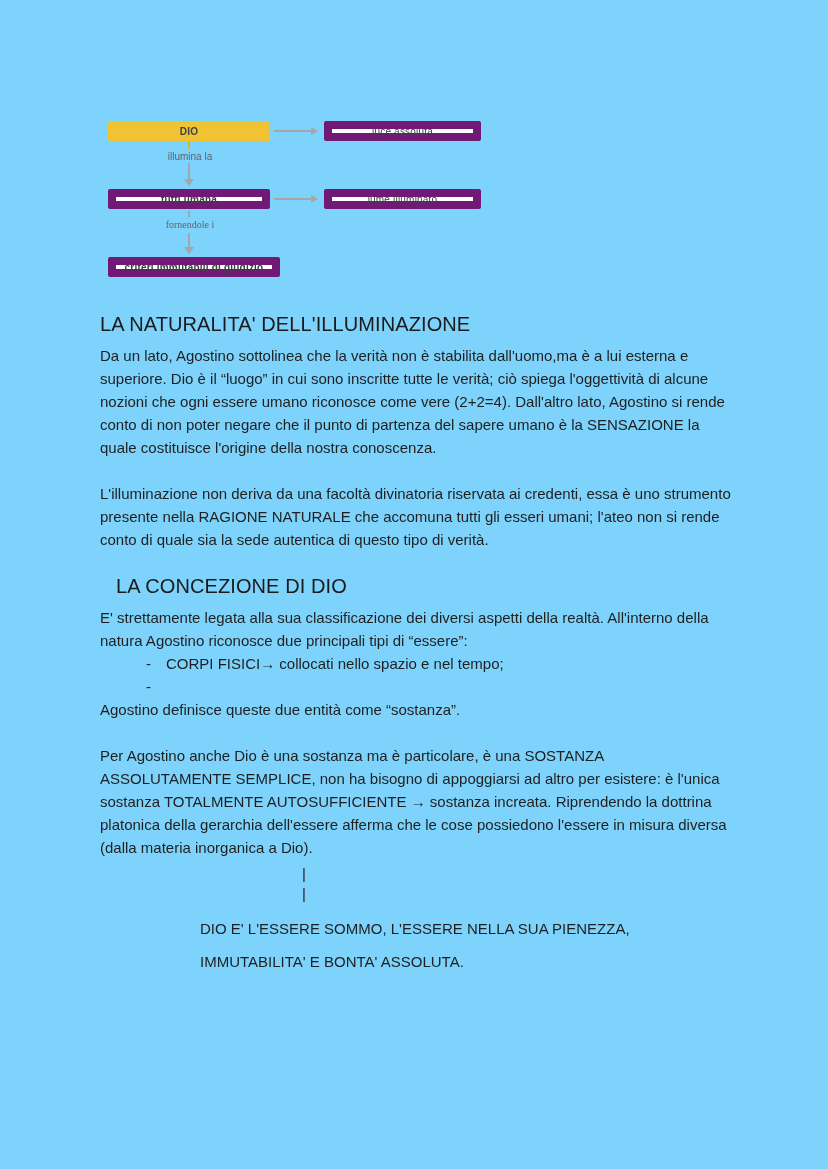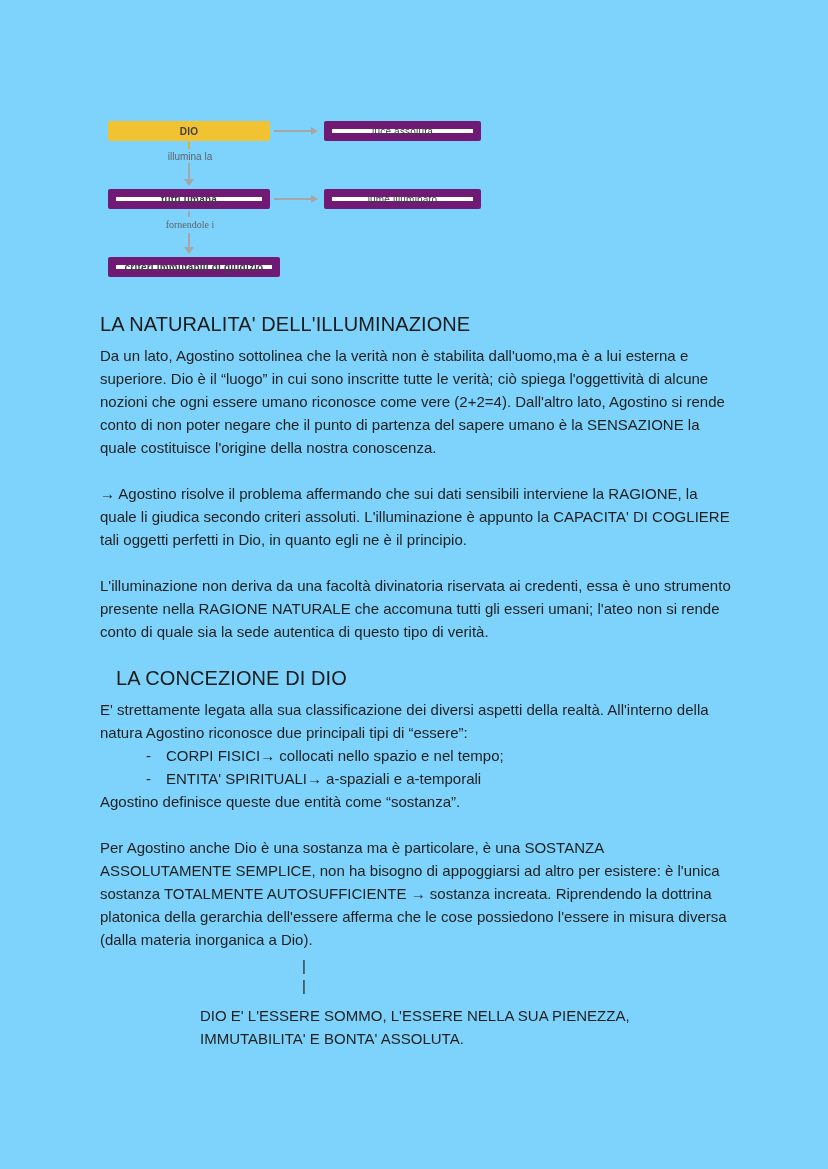--- a/index.html
+++ b/index.html
@@ -103,21 +103,21 @@
   .list-item { display: flex; padding-left: 46px; }
   .list-item .dash { width: 20px; flex: 0 0 20px; }
 
   p.tight-bottom { margin-bottom: 5px; }
 
   .bars { margin-left: 202px; line-height: 20px; font-size: 15px; color: #1f1f1f; }
 
   p.conclusion {
     margin: 8px 0 6px 100px;
     max-width: 470px;
-    line-height: 23px;
+    line-height: 33px;
   }
 </style>
 </head>
 <body>
 
 <div class="page">
 
   <div class="diagram">
 
     <div class="node node-filled n-dio">DIO</div>
@@ -146,36 +146,34 @@
 
     <div class="node node-outline node-bold n-criteri">criteri immutabili di giudizio</div>
   </div>
 
   <div class="content">
 
     <h2 class="section-title">LA NATURALITA' DELL'ILLUMINAZIONE</h2>
 
     <p class="body-par">Da un lato, Agostino sottolinea che la verità non è stabilita dall'uomo,ma è a lui esterna e superiore. Dio è il “luogo” in cui sono inscritte tutte le verità; ciò spiega l'oggettività di alcune nozioni che ogni essere umano riconosce come vere (2+2=4). Dall'altro lato, Agostino si rende conto di non poter negare che il punto di partenza del sapere umano è la SENSAZIONE la quale costituisce l'origine della nostra conoscenza.</p>
 
-    <p class="body-par">→ Agostino risolve il problema affermando che sui dati sensibili interviene la RAGIONE, la quale li giudica secondo criteri assoluti. L'illuminazione è appunto la CAPACITA' DI COGLIERE tali oggetti perfetti in Dio, in quanto egli ne è il principio.</p>
 
     <p class="body-par">L'illuminazione non deriva da una facoltà divinatoria riservata ai credenti, essa è uno strumento presente nella RAGIONE NATURALE che accomuna tutti gli esseri umani; l'ateo non si rende conto di quale sia la sede autentica di questo tipo di verità.</p>
 
     <h2 class="section-title second">LA CONCEZIONE DI DIO</h2>
 
     <p class="body-par no-bottom">E' strettamente legata alla sua classificazione dei diversi aspetti della realtà. All'interno della natura Agostino riconosce due principali tipi di “essere”:</p>
 
     <div class="bullet-list">
       <div class="list-item">
         <span class="dash">-</span>
         <span>CORPI FISICI→ collocati nello spazio e nel tempo;</span>
       </div>
       <div class="list-item">
         <span class="dash">-</span>
-        <span>ENTITA' SPIRITUALI→ a-spaziali e a-temporali</span>
       </div>
     </div>
 
     <p class="body-par">Agostino definisce queste due entità come “sostanza”.</p>
 
     <p class="body-par tight-bottom">Per Agostino anche Dio è una sostanza ma è particolare, è una SOSTANZA ASSOLUTAMENTE SEMPLICE, non ha bisogno di appoggiarsi ad altro per esistere: è l'unica sostanza TOTALMENTE AUTOSUFFICIENTE → sostanza increata. Riprendendo la dottrina platonica della gerarchia dell'essere afferma che le cose possiedono l'essere in misura diversa (dalla materia inorganica a Dio).</p>
 
     <div class="bars">
       <div>|</div>
       <div>|</div>

